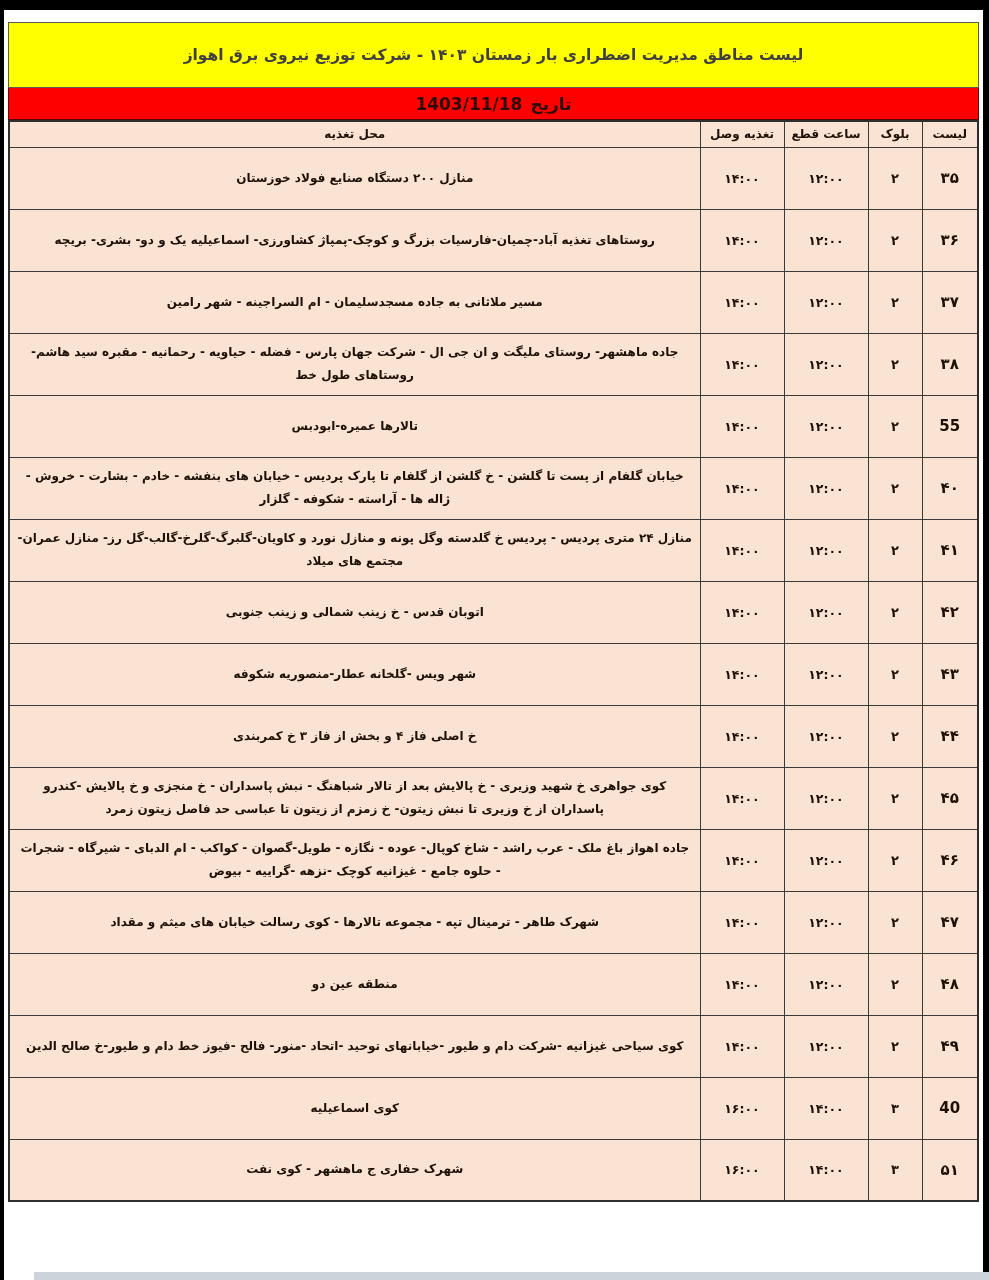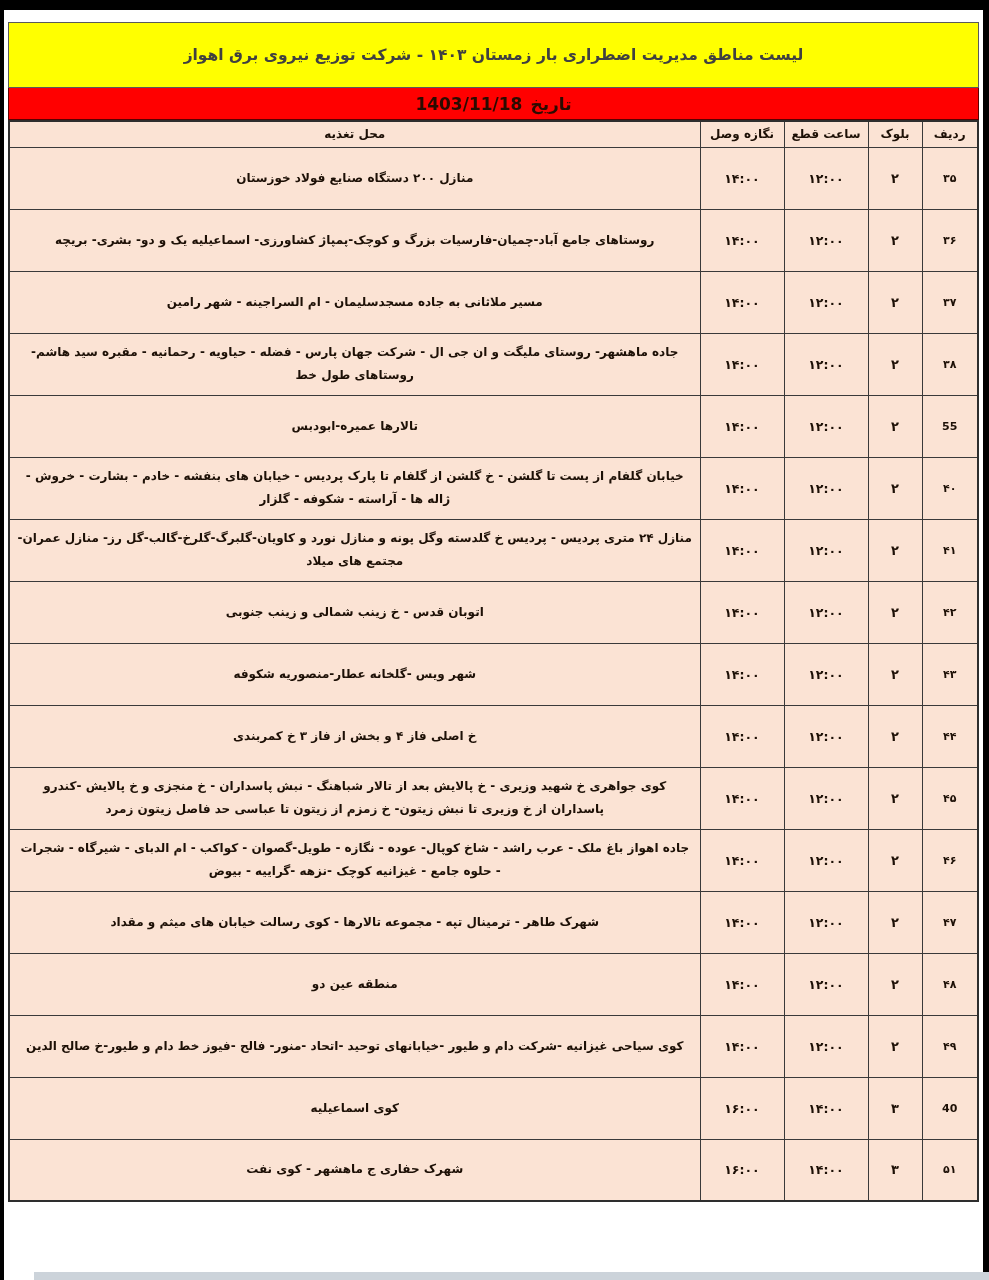--- a/index.html
+++ b/index.html
@@ -61,21 +61,21 @@
     padding: 4px 6px;
     box-sizing: border-box;
   }
   table.outage thead th {
     height: 26px;
     font-size: 12px;
     padding: 2px 4px;
     background: #fbe3d4;
   }
   table.outage tbody tr { height: 62px; }
-  td.c-row   { font-size: 11px; }
+  td.c-row   { font-size: 15px; }
   td.c-block { font-size: 13px; }
   td.c-cut, td.c-restore { font-size: 12.5px; letter-spacing: 0.5px; }
   td.c-location {
     font-size: 12px;
     line-height: 1.9;
     padding: 4px 14px;
   }
   col.w-row { width: 56px; }
   col.w-block { width: 54px; }
   col.w-cut { width: 84px; }
@@ -106,41 +106,41 @@
     <table class="outage">
       <colgroup>
         <col class="w-row">
           <col class="w-block">
           <col class="w-cut">
           <col class="w-restore">
           <col>
       </colgroup>
       <thead>
         <tr>
-          <th>ردیف</th>
+          <th>لیست</th>
           <th>بلوک</th>
           <th>ساعت قطع</th>
-          <th>نگازه وصل</th>
+          <th>تغذیه وصل</th>
           <th>محل تغذیه</th>
         </tr>
       </thead>
       <tbody>
           <tr>
     <td class="c-row">۳۵</td>
     <td class="c-block">۲</td>
     <td class="c-cut">۱۲:۰۰</td>
     <td class="c-restore">۱۴:۰۰</td>
     <td class="c-location">منازل ۲۰۰ دستگاه صنایع فولاد خوزستان</td>
   </tr>
           <tr>
     <td class="c-row">۳۶</td>
     <td class="c-block">۲</td>
     <td class="c-cut">۱۲:۰۰</td>
     <td class="c-restore">۱۴:۰۰</td>
-    <td class="c-location">روستاهای جامع آباد-چمیان-فارسیات بزرگ و کوچک-پمپاژ کشاورزی- اسماعیلیه یک و دو- بشری- بریچه</td>
+    <td class="c-location">روستاهای تغذیه آباد-چمیان-فارسیات بزرگ و کوچک-پمپاژ کشاورزی- اسماعیلیه یک و دو- بشری- بریچه</td>
   </tr>
           <tr>
     <td class="c-row">۳۷</td>
     <td class="c-block">۲</td>
     <td class="c-cut">۱۲:۰۰</td>
     <td class="c-restore">۱۴:۰۰</td>
     <td class="c-location">مسیر ملاثانی به جاده مسجدسلیمان - ام السراجینه - شهر رامین</td>
   </tr>
           <tr>
     <td class="c-row">۳۸</td>

